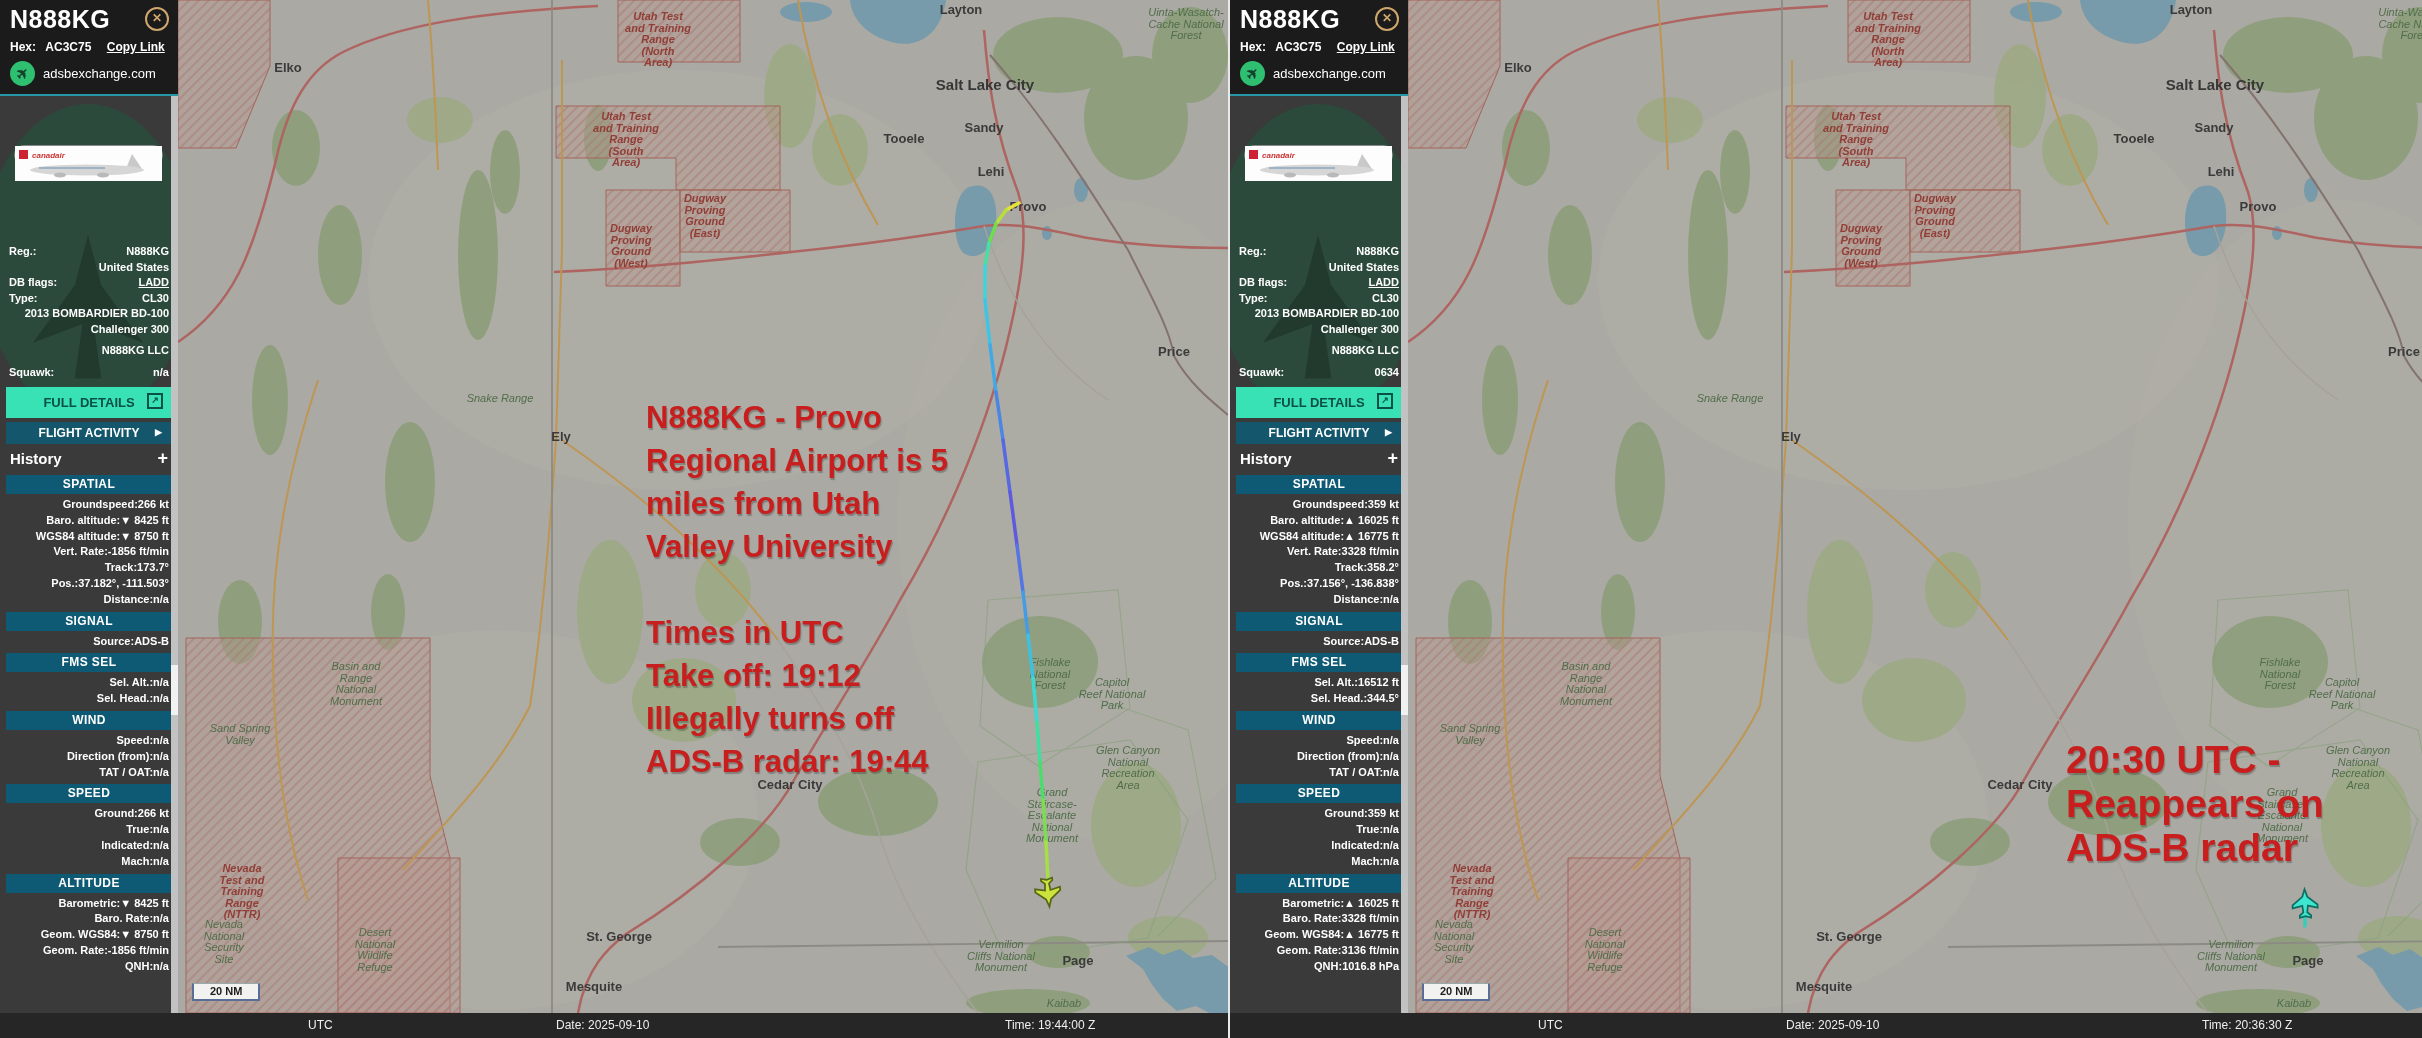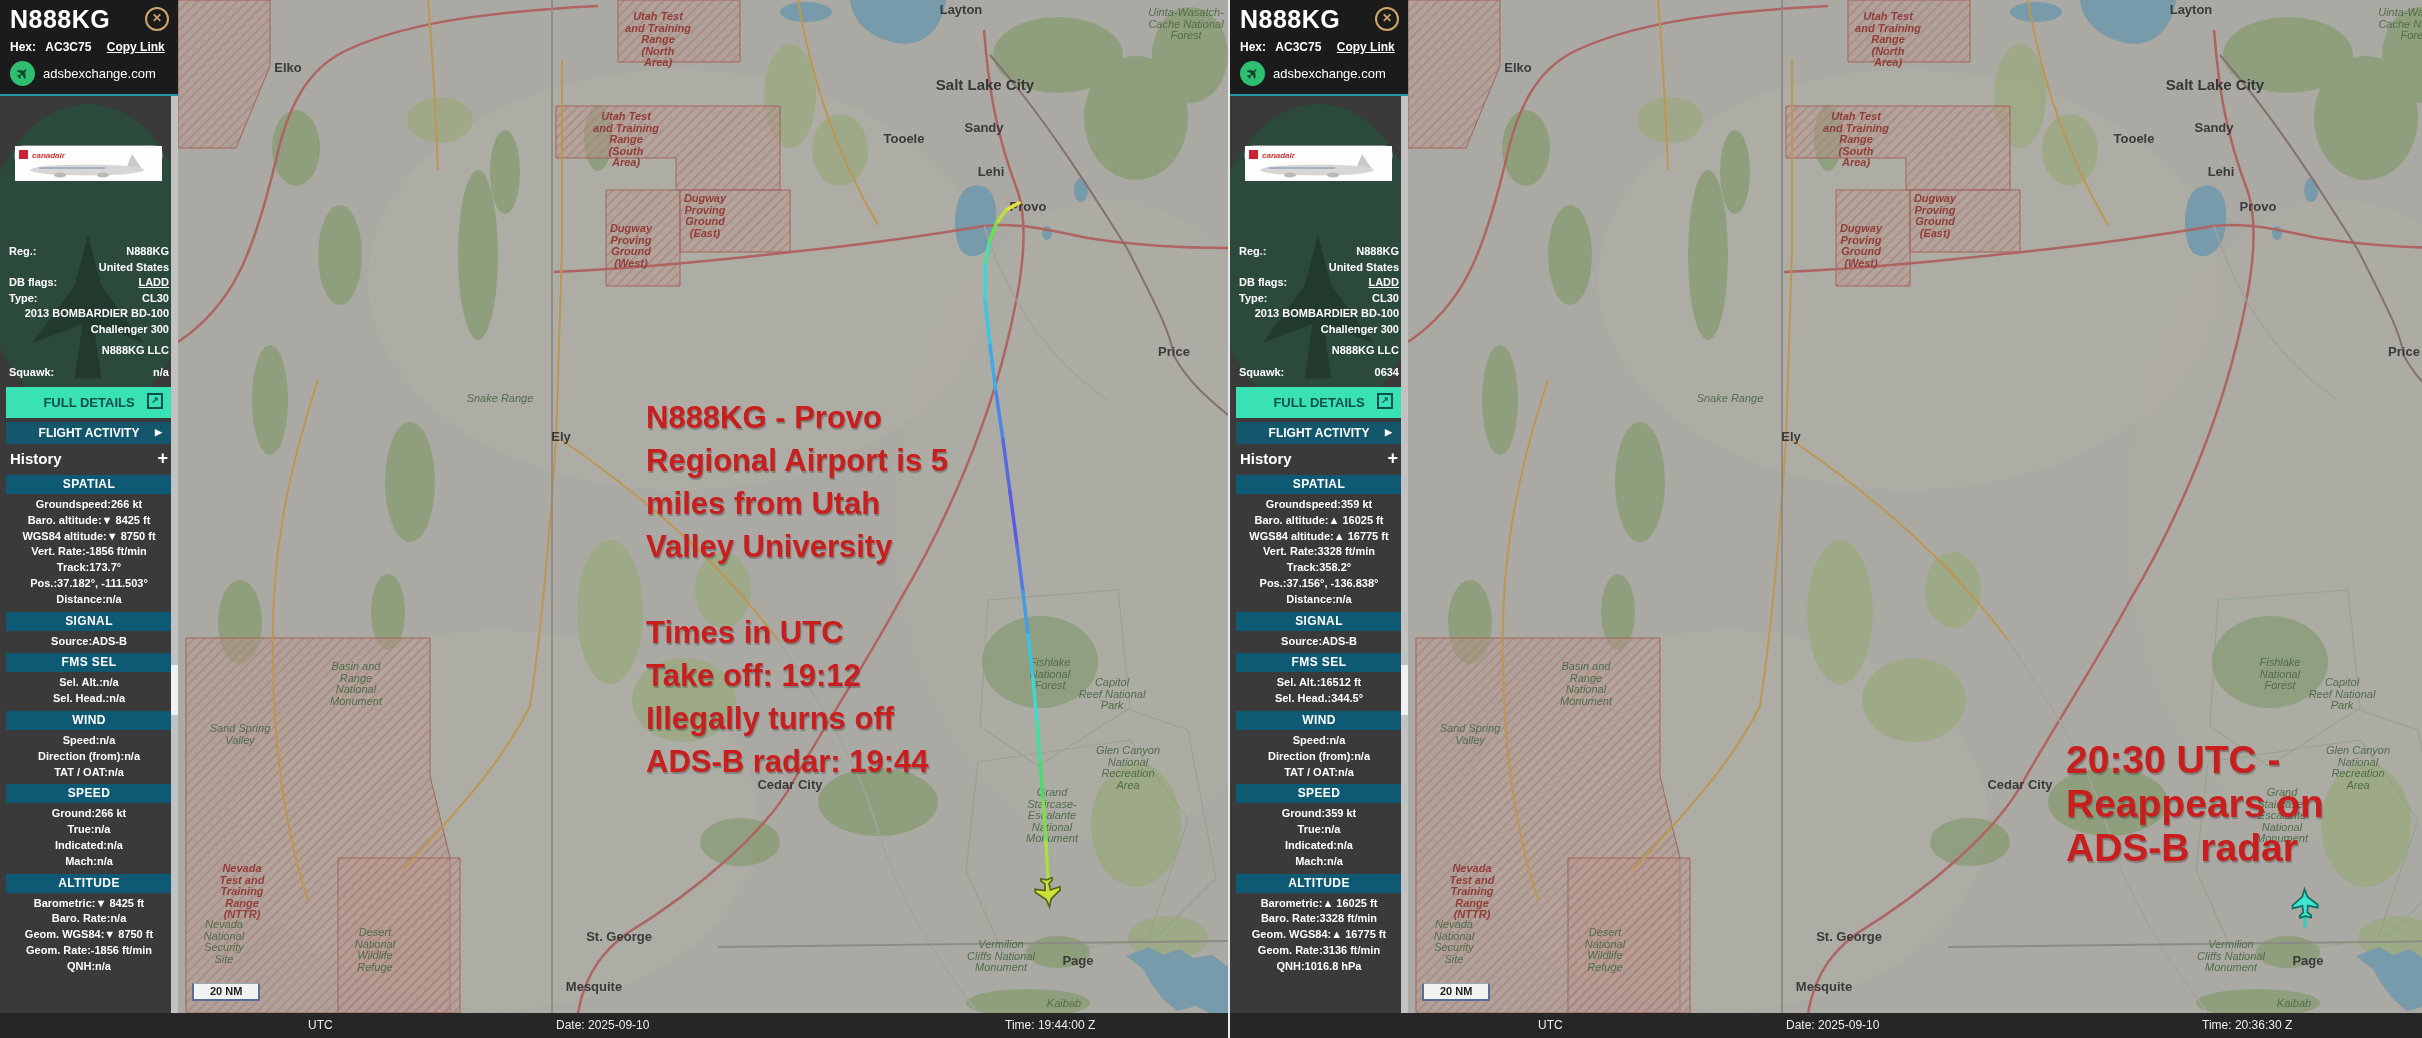--- a/index.html
+++ b/index.html
@@ -45,21 +45,21 @@
           font-size:9px;line-height:11px;}
   .btn-flight{margin:0 6px 3px;background:#14576c;color:#fff;text-align:center;font-size:12px;
               font-weight:700;padding:4px 8px;position:relative;z-index:2;cursor:pointer;}
   .fa-arrow{position:absolute;right:10px;top:5px;font-size:9px;}
   .history-row{display:flex;justify-content:space-between;align-items:center;padding:1px 10px 2px;
                font-size:15px;position:relative;z-index:2;}
   .hist-plus{font-size:18px;cursor:pointer;}
   .sections{flex:1;position:relative;z-index:2;padding-bottom:2px;}
   .sec-header{background:#0e5a74;margin:4px 6px 3px;padding:2px 0 3px;text-align:center;font-size:12px;
               letter-spacing:.4px;}
-  .srow{display:flex;justify-content:center;padding:0 9px;line-height:15.8px;white-space:nowrap;}
+  .srow{display:flex;justify-content:flex-end;padding:0 9px;line-height:15.8px;white-space:nowrap;}
   .sb-scroll{position:absolute;right:0;top:96px;bottom:0;width:7px;background:#c2c2c2;z-index:6;}
   .sb-thumb{position:absolute;top:62%;height:50px;width:100%;background:#f1f1f1;}
 
   
   .map-wrap{position:relative;flex:1;overflow:hidden;background:#b9b7b0;}
   .map-svg{display:block;width:100%;height:100%;}
   .annotation{position:absolute;color:#c81e1e;font-weight:700;z-index:4;white-space:nowrap;
               text-shadow:1px 2px 1px rgba(50,50,50,.35);margin-left:41px;}
   .scale-ctrl{position:absolute;left:14px;bottom:12px;background:#f2f2f0;border:2px solid #5a6d96;
               border-top:1px solid #9aa;font-size:11px;font-weight:700;color:#1d1d1d;

